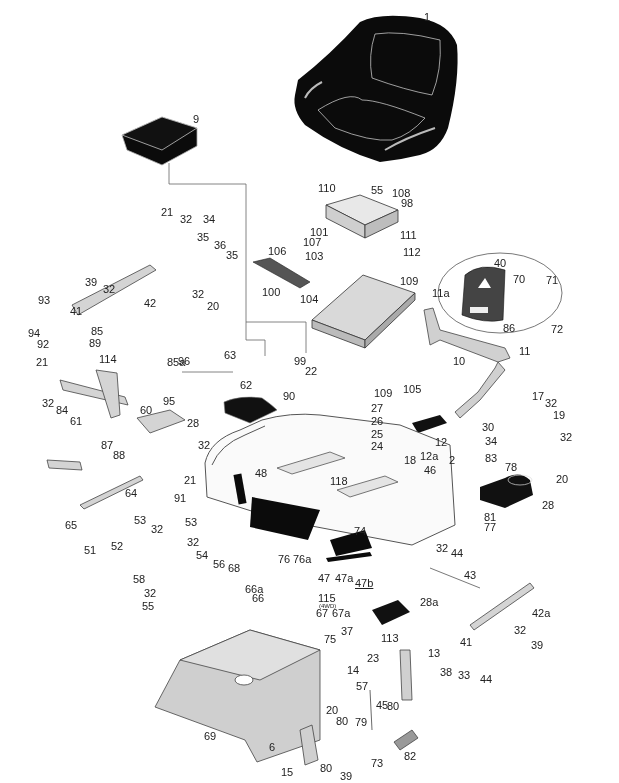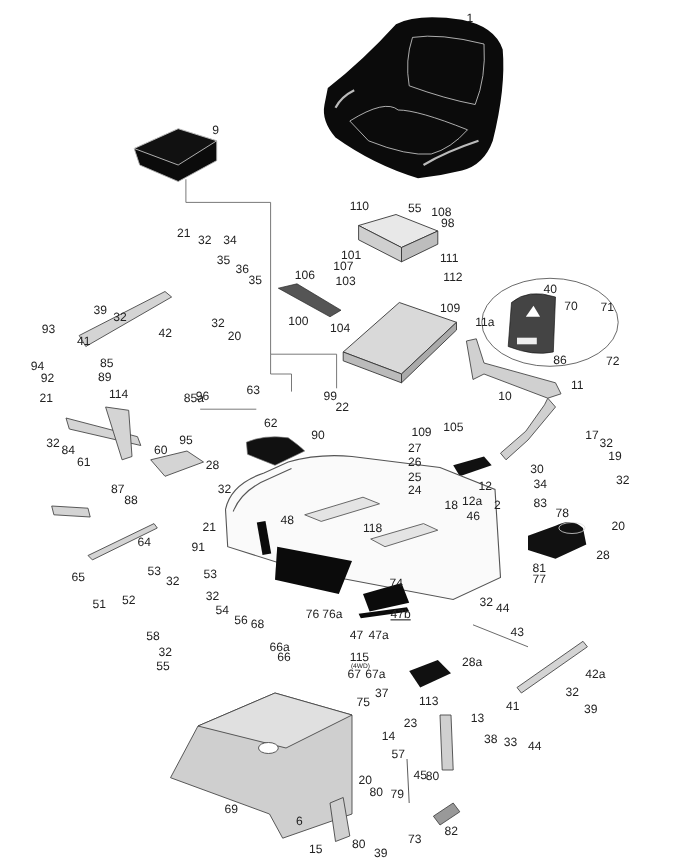--- a/index.html
+++ b/index.html
@@ -215,21 +215,21 @@
       <span class="lbl" style="left: 133px; top: 574px;">58</span>
       <span class="lbl" style="left: 144px; top: 588px;">32</span>
       <span class="lbl" style="left: 142px; top: 601px;">55</span>
       <span class="lbl" style="left: 228px; top: 563px;">68</span>
       <span class="lbl" style="left: 278px; top: 554px;">76</span>
       <span class="lbl" style="left: 293px; top: 554px;">76a</span>
       <span class="lbl" style="left: 245px; top: 584px;">66a</span>
       <span class="lbl" style="left: 252px; top: 593px;">66</span>
       <span class="lbl" style="left: 318px; top: 573px;">47</span>
       <span class="lbl" style="left: 335px; top: 573px;">47a</span>
-      <span class="lbl" style="left: 355px; top: 554px; text-decoration: underline;">47b</span>
+      <span class="lbl" style="left: 355px; top: 578px; text-decoration: underline;">47b</span>
       <span class="lbl" style="left: 318px; top: 593px;">115</span>
       <span class="lbl" style="left: 316px; top: 608px;">67</span>
       <span class="lbl" style="left: 332px; top: 608px;">67a</span>
       <span class="lbl" style="left: 436px; top: 543px;">32</span>
       <span class="lbl" style="left: 451px; top: 548px;">44</span>
       <span class="lbl" style="left: 464px; top: 570px;">43</span>
       <span class="lbl" style="left: 532px; top: 608px;">42a</span>
       <span class="lbl" style="left: 420px; top: 597px;">28a</span>
       <span class="lbl" style="left: 312px; top: 626px; margin-left: 29px;">37</span>
       <span class="lbl" style="left: 324px; top: 634px;">75</span>

